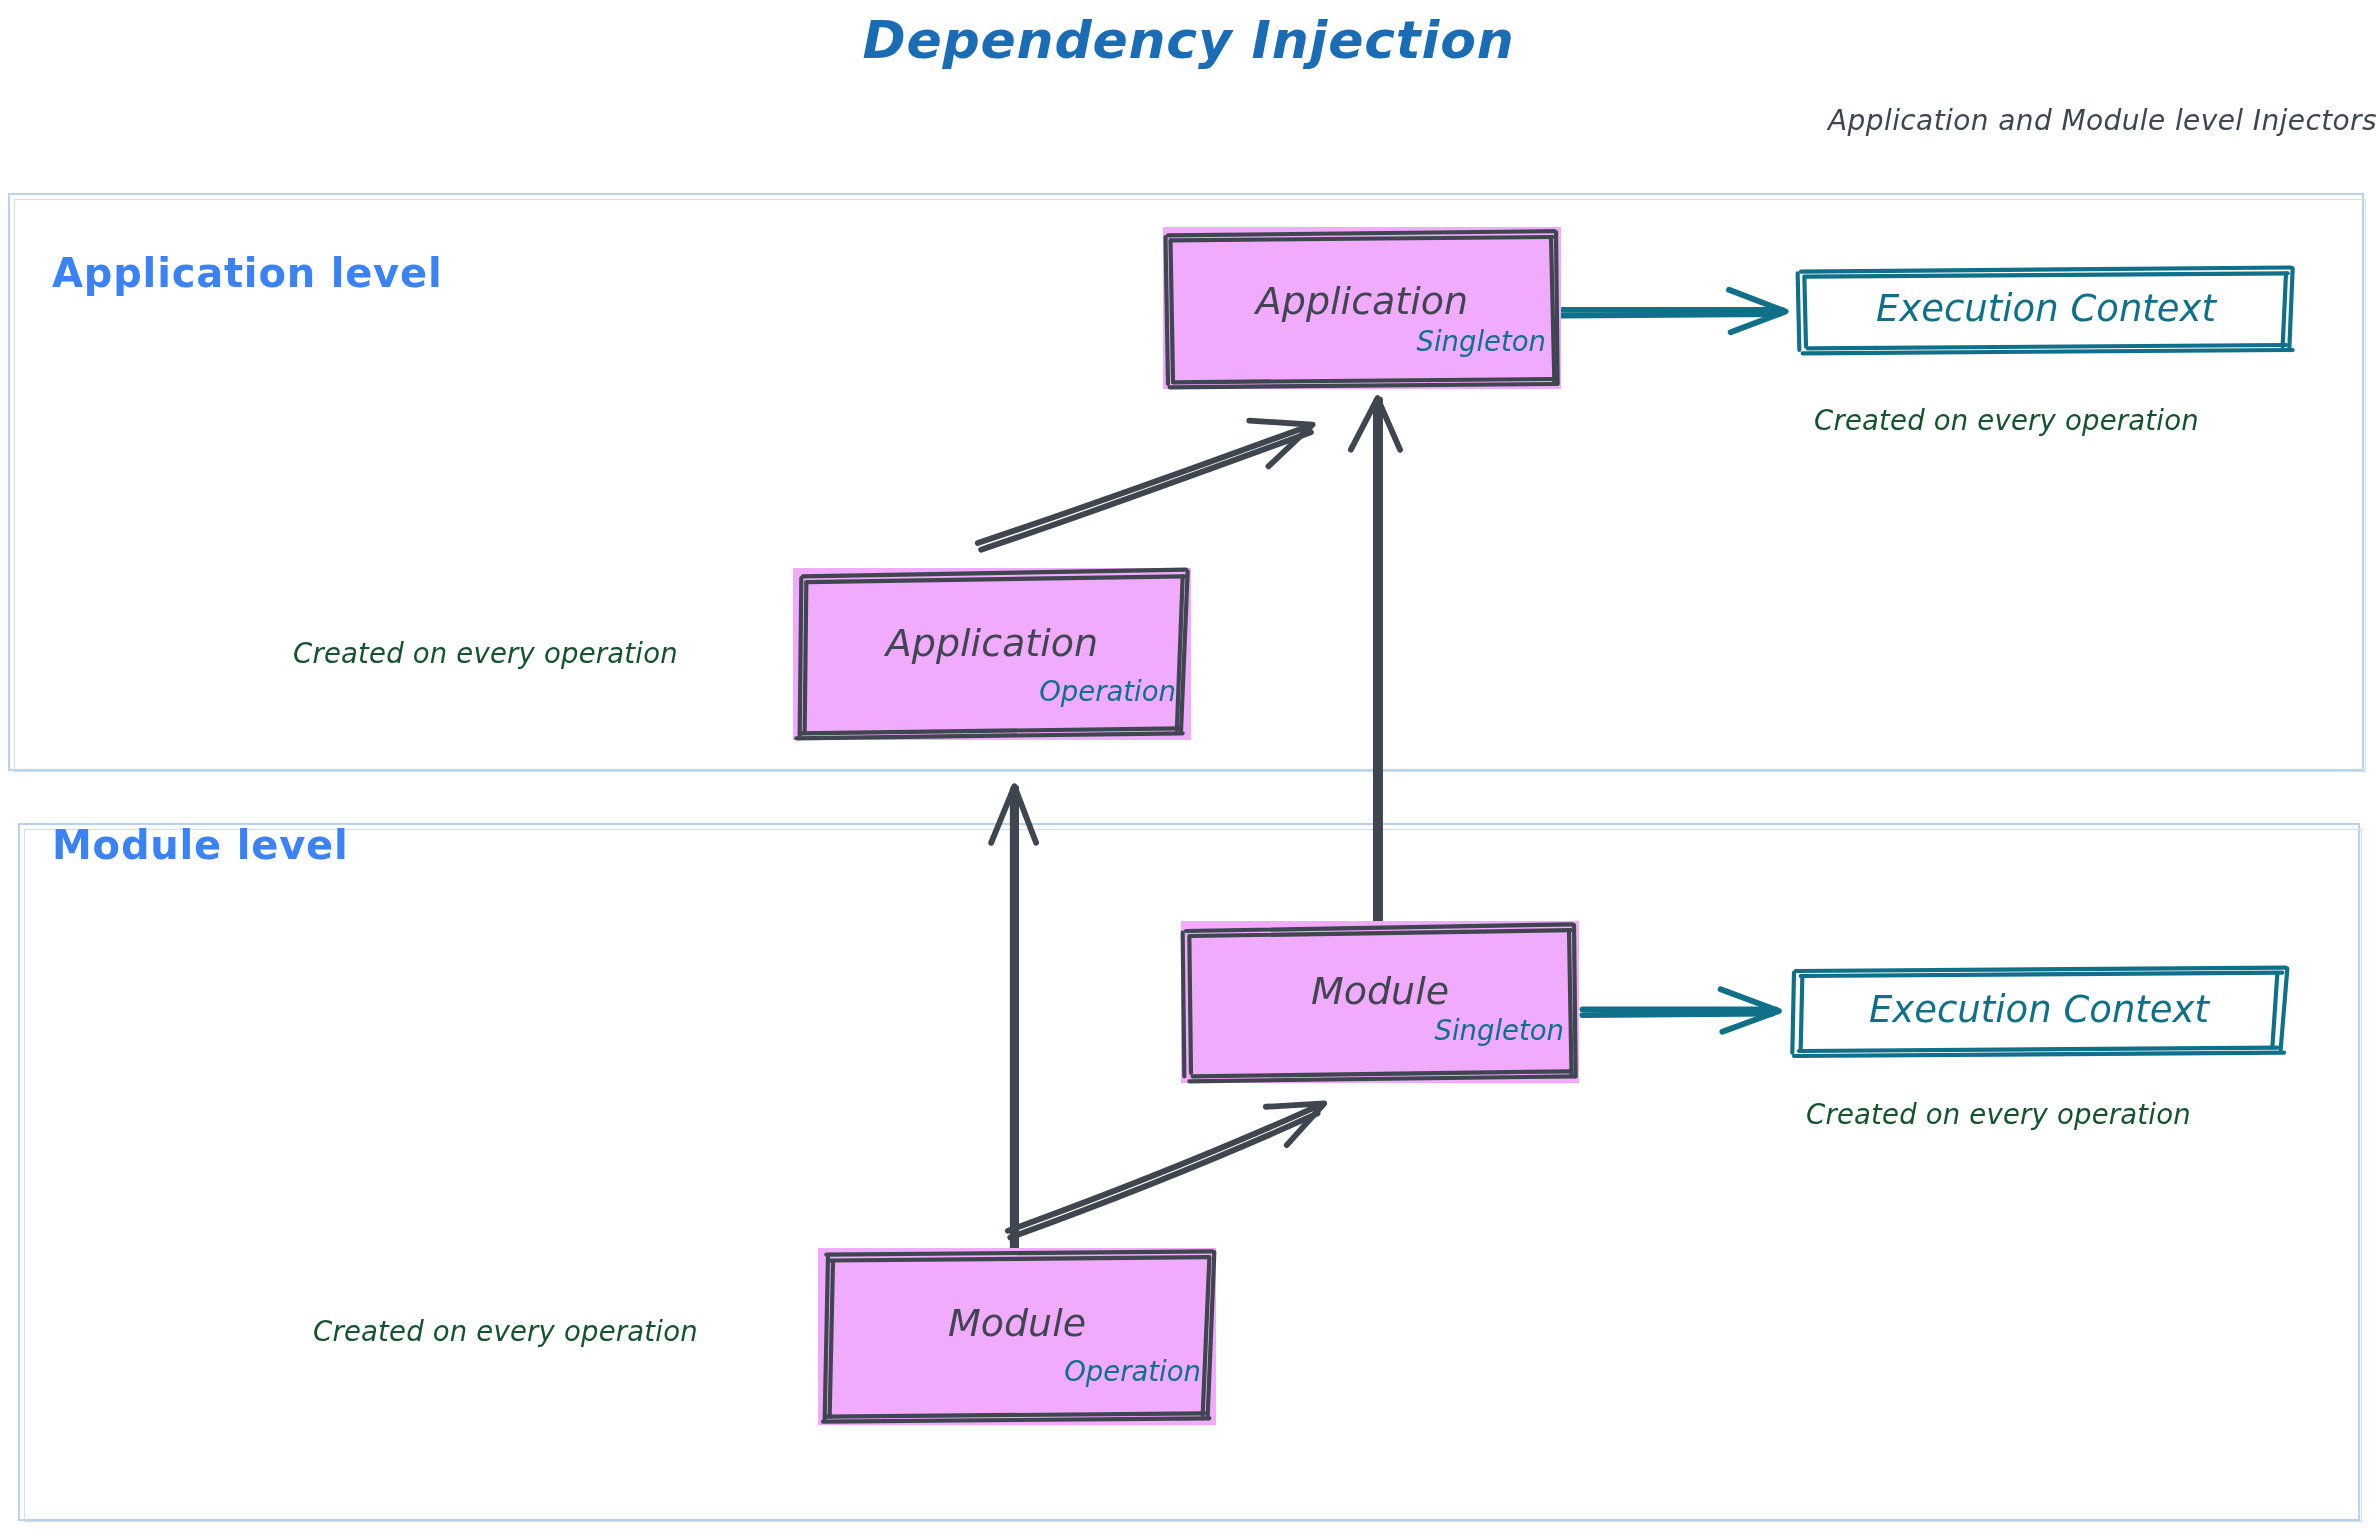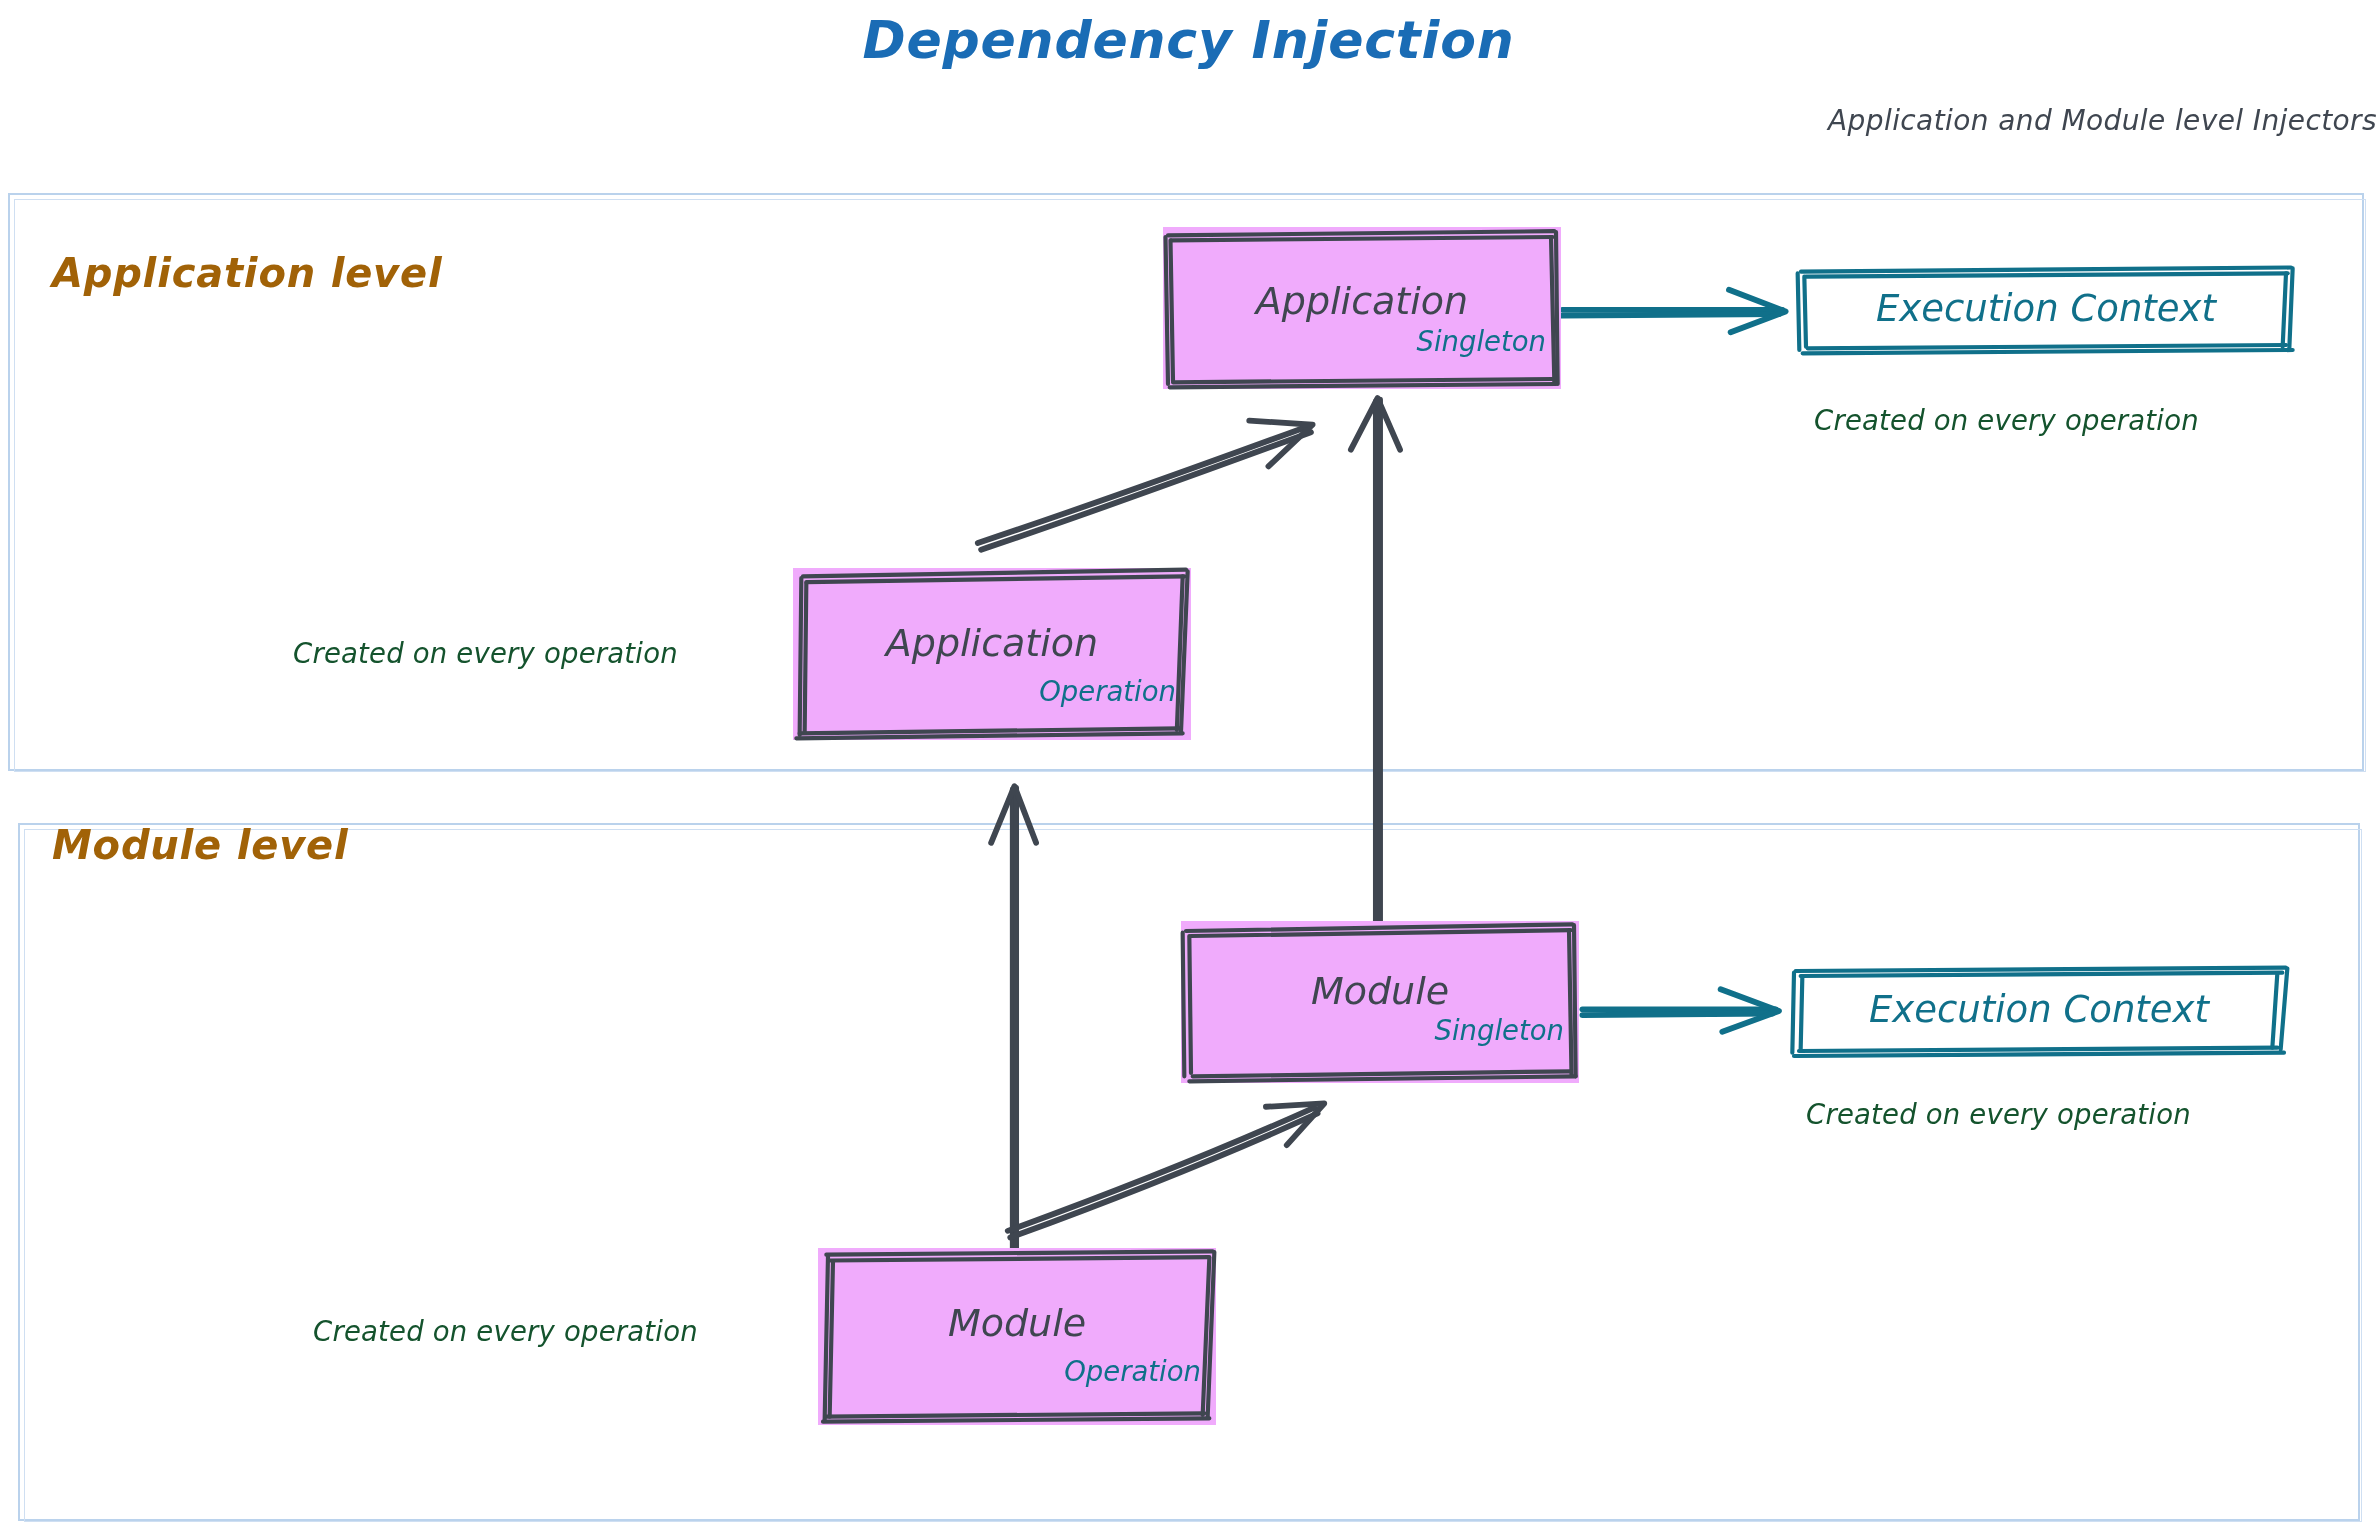--- a/index.html
+++ b/index.html
@@ -53,24 +53,23 @@
     left: 3.3px; top: 4.2px; right: -4.2px; bottom: -3.3px;
     border: 1.7px solid #cfdff2;
     pointer-events: none;
   }
   #app-level  { left: 8.3px;  top: 193px;  width: 2356px; height: 578px; }
   #mod-level  { left: 18.3px;  top: 823px;  width: 2342px; height: 698px; }
 
   .level-label {
     position: absolute;
     font-family: "DejaVu Sans", sans-serif;
-    font-style: italic;
     font-weight: 600;
     font-size: 40px;
-    color: #a16207;
+    color: #3b82f6;
     letter-spacing: 0.8px;
     white-space: nowrap;
   }
   #app-level-label { left: 52px; top: 250px; }
   #mod-level-label { left: 52px; top: 822px; }
 
   
   .node {
     position: absolute;
     background: #f0abfc;

